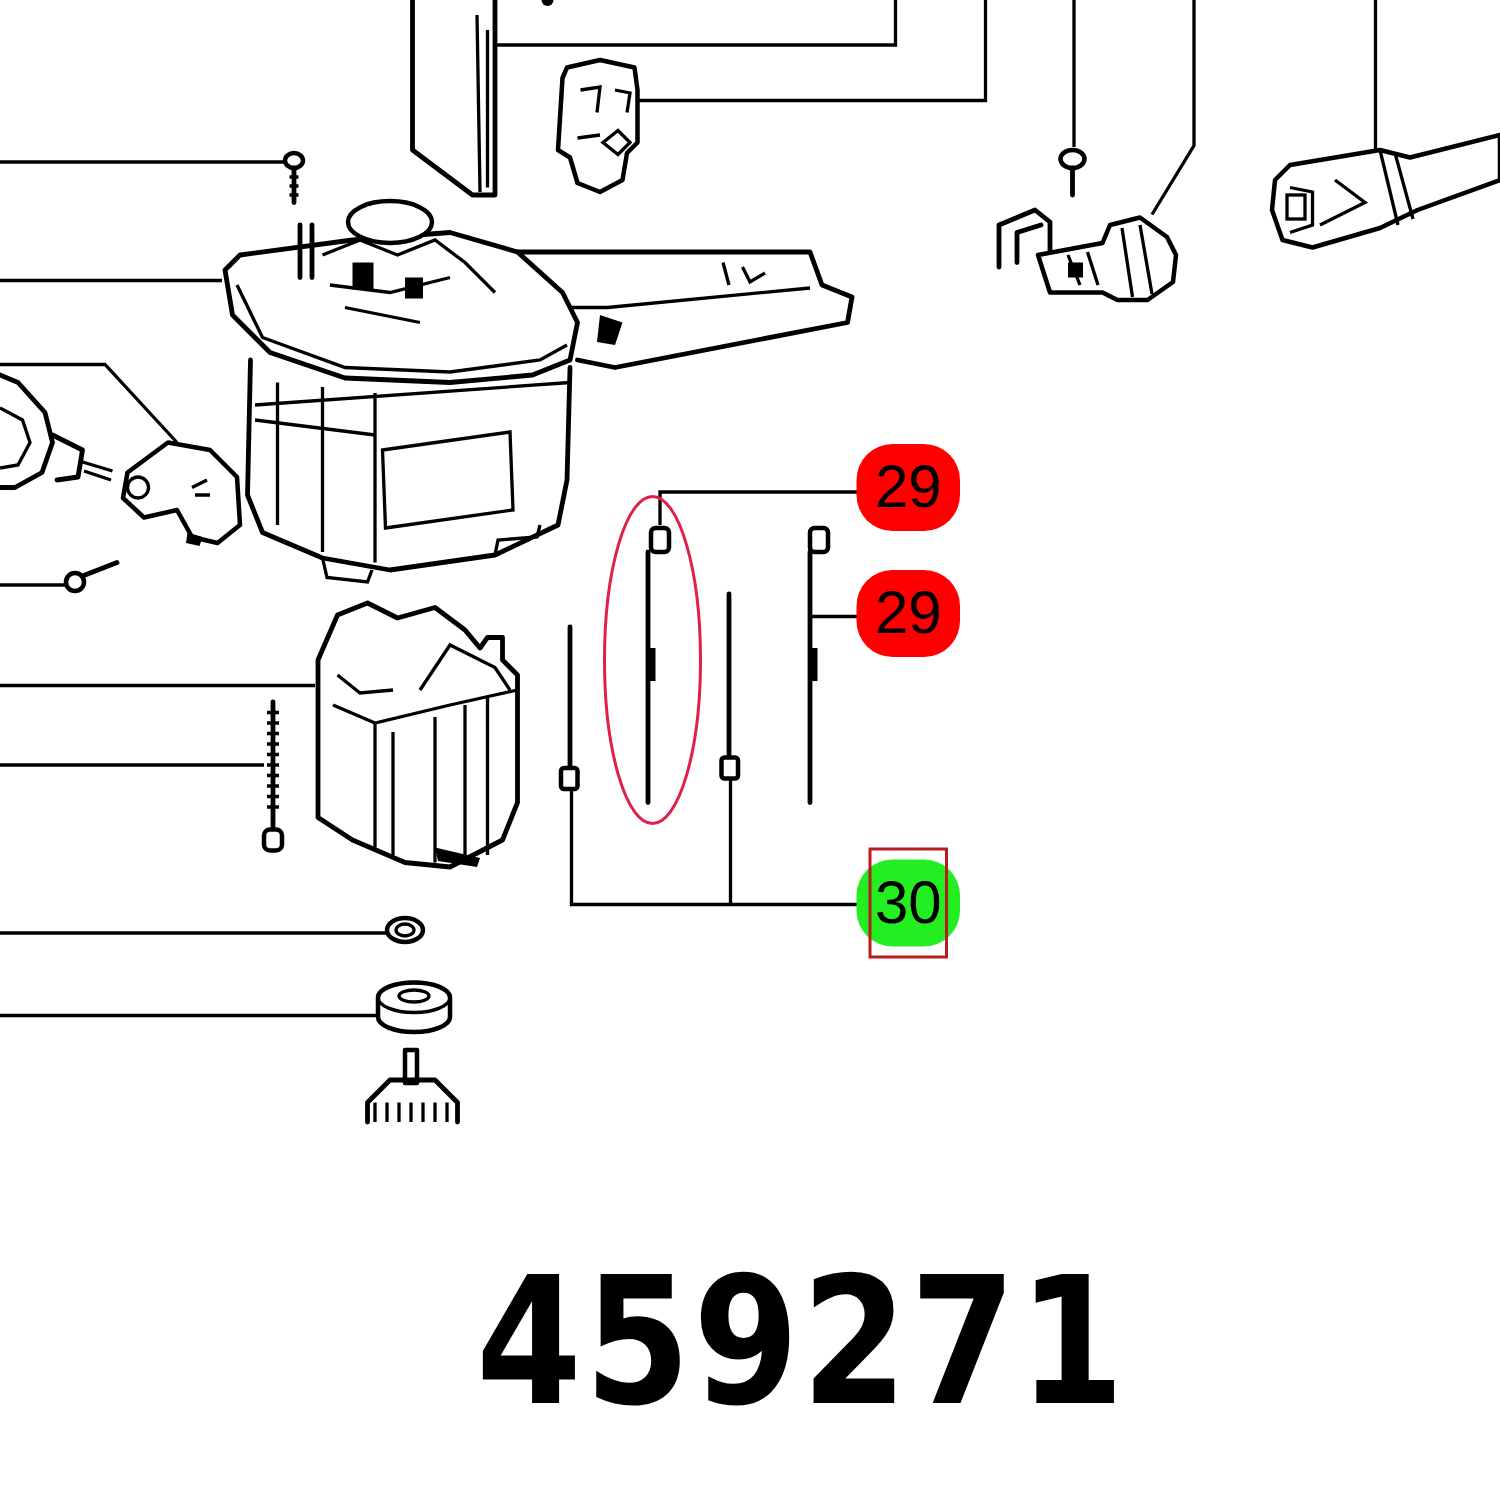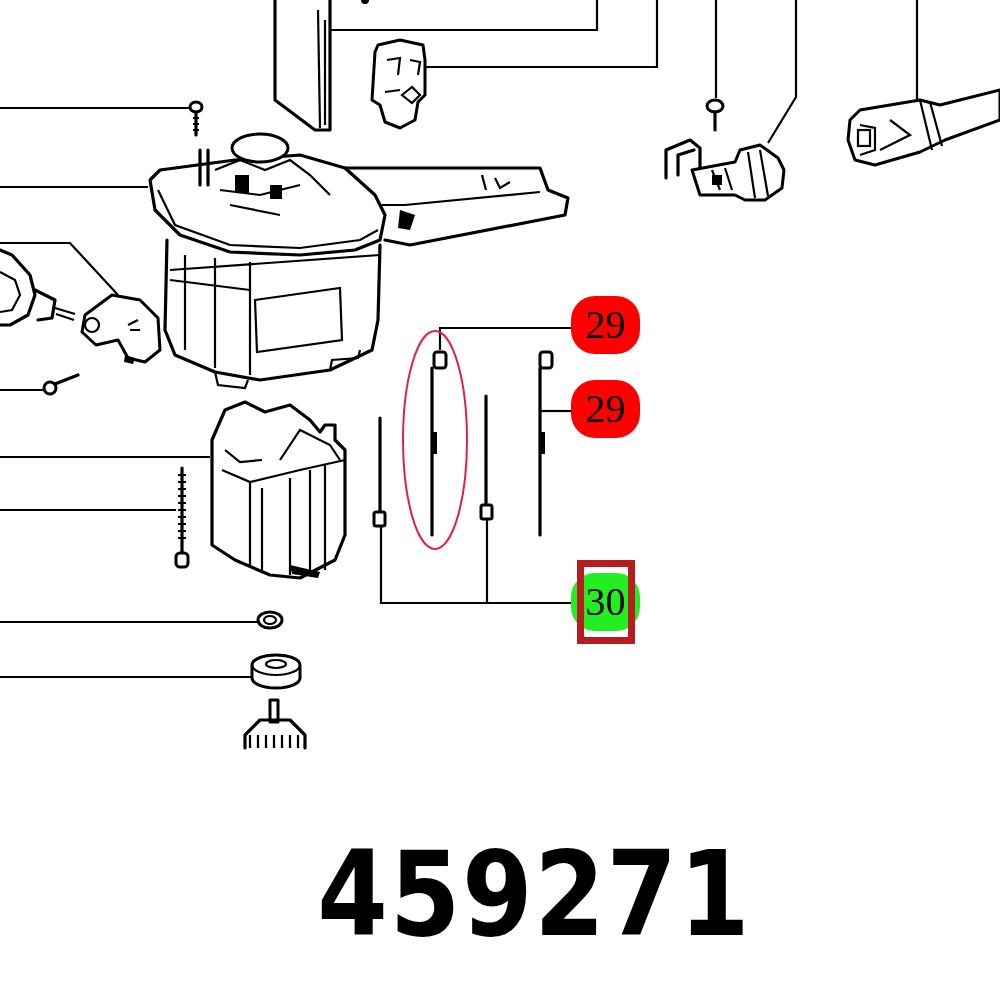--- a/index.html
+++ b/index.html
@@ -1,24 +1,24 @@
 <!DOCTYPE html>
 <html><head>
   <meta charset="utf-8">
   <style>
     html, body { margin: 0; padding: 0; background: #ffffff; }
     body { width: 1000px; height: 1000px; position: relative; overflow: hidden;
            font-family: "DejaVu Sans", sans-serif; }
     .canvas { position: absolute; left: 0; top: 0; width: 1000px; height: 1000px; }
     .callout { position: absolute; display: flex; align-items: center; justify-content: center;
-               font-family: Liberation Serif, serif; font-size: 40px; color: #000;
+               font-family: Liberation Sans, sans-serif; font-size: 40px; color: #000;
                box-sizing: border-box; line-height: 1; border-radius: 24px; }
     .callout.red { background: #ff0000; }
     .callout.green { background: #22ee22; }
-    .callout.green span { border: 7px solid #b91c1c; padding: 16px 2px; line-height: 38px; text-align: right; }
+    .callout.green span { border: 2px solid #b91c1c; padding: 16px 2px; line-height: 38px; text-align: right; }
     .part-number { position: absolute; left: 290px; top: 825px; width: 390px; text-align: center;
                    font-family: "DejaVu Sans", sans-serif; font-weight: bold; font-size: 118px;
                    letter-spacing: 2px; color: #000; transform: scaleX(0.86); transform-origin: center; }
     svg .ln { stroke: #000; stroke-width: 2.2; fill: none; }
     svg .thk { stroke: #000; stroke-width: 3.2; fill: none; stroke-linejoin: round; stroke-linecap: round; }
     svg .fill-w { fill: #fff; stroke: #000; stroke-width: 3; stroke-linejoin: round; }
     svg .blk { fill: #000; }
   </style>
 </head>
 <body>

